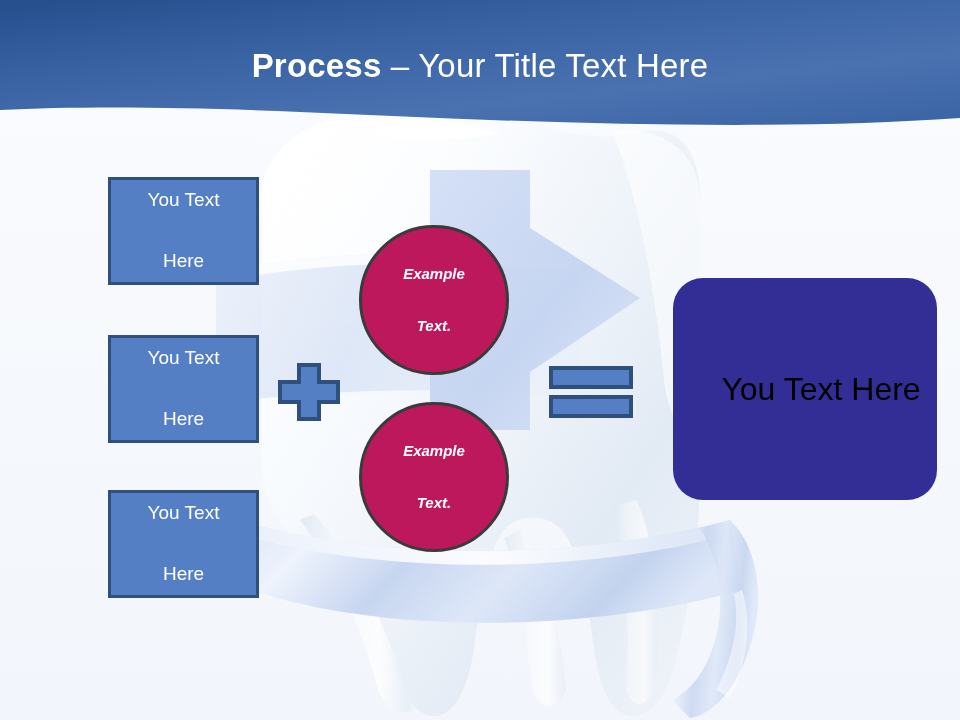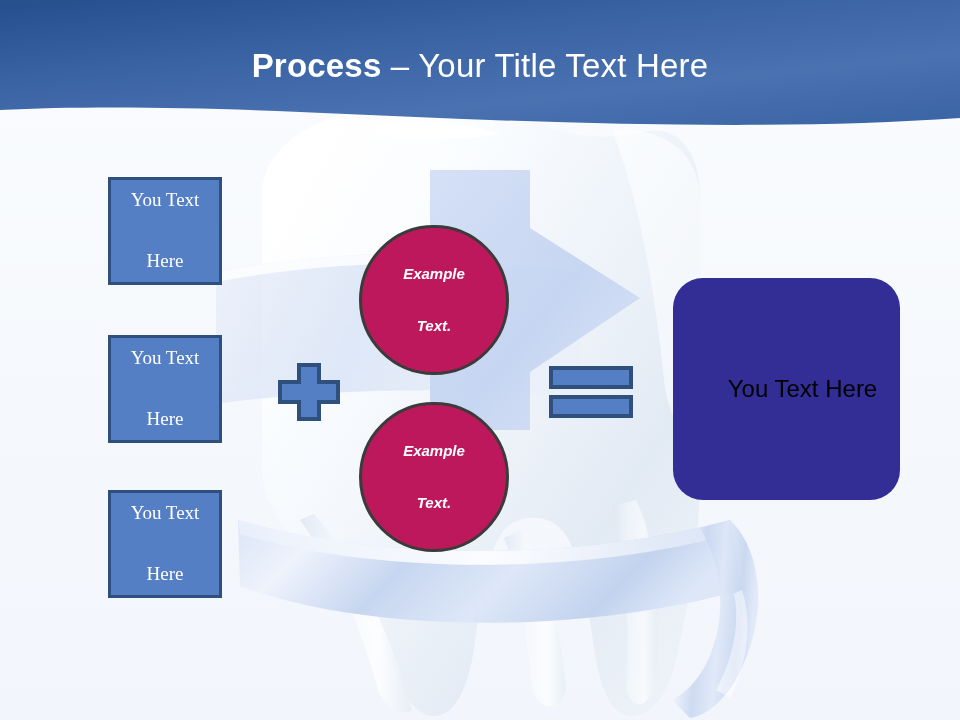--- a/index.html
+++ b/index.html
@@ -55,34 +55,33 @@
     font-weight: bold;
   }
   .slide-title .t-rest {
     font-weight: normal;
   }
 
   
   .input-box {
     position: absolute;
     z-index: 5;
-    width: 114px;
+    width: 151px;
     height: 108px;
     box-sizing: border-box;
     background: #547fc4;
     border: 3px solid #2f4f7c;
     color: #ffffff;
     font-size: 19px;
     line-height: 1.62;
     text-align: center;
     display: flex;
     align-items: center;
     justify-content: center;
     cursor: pointer;
-    font-family: Liberation Serif, serif;
   }
   .input-box span { display: block; width: 100%; }
   #input-box-0 { left: 108px; top: 177px; }
   #input-box-1 { left: 108px; top: 335px; }
   #input-box-2 { left: 108px; top: 490px; }
 
   
   .op-plus {
     position: absolute;
     z-index: 5;
@@ -126,30 +125,30 @@
   .example-circle span { display: block; width: 100%; }
   #example-circle-0 { left: 359px; top: 225px; }
   #example-circle-1 { left: 359px; top: 402px; }
 
   
   .result-box {
     position: absolute;
     z-index: 5;
     left: 673px;
     top: 278px;
-    width: 227px;
+    width: 264px;
     height: 222px;
     box-sizing: border-box;
     background: #332e95;
     border-radius: 30px;
     display: flex;
     align-items: center;
     justify-content: center;
     color: #000000;
-    font-size: 24px;
+    font-size: 32px;
     text-align: center;
     cursor: pointer;
     padding-left: 32px;
   }
 </style>
 </head>
 <body>
 
 <div id="slide">
 

